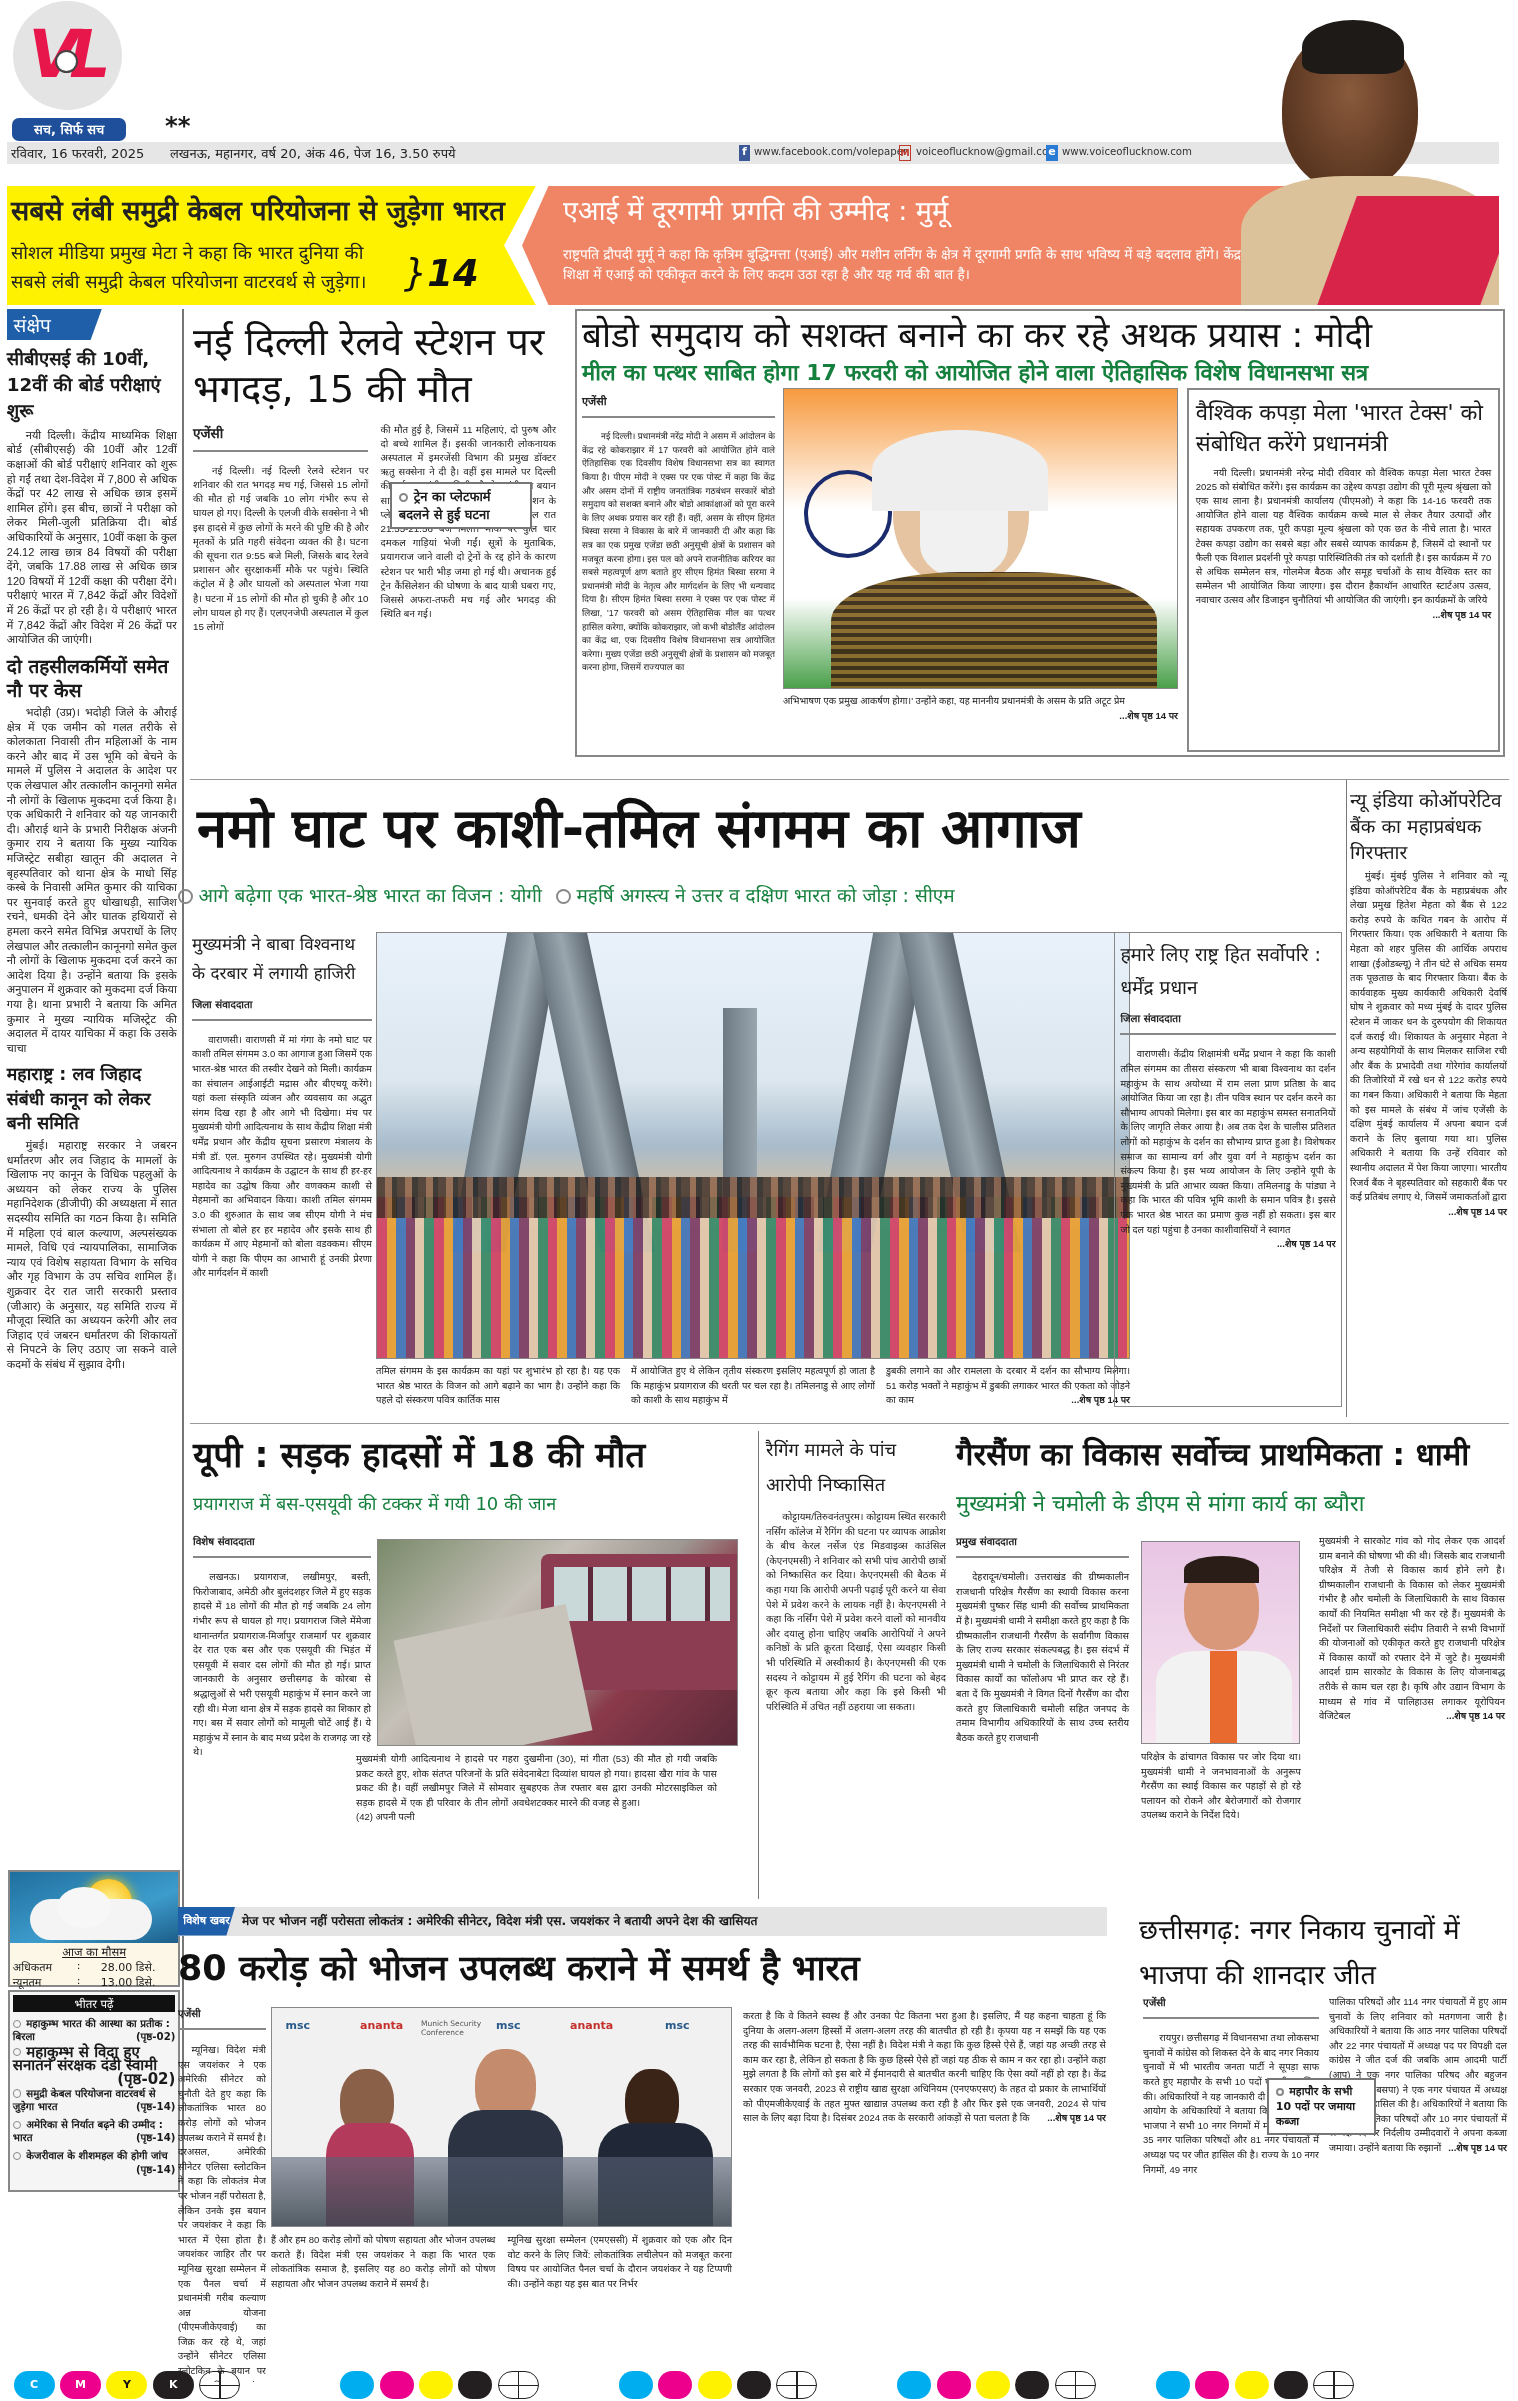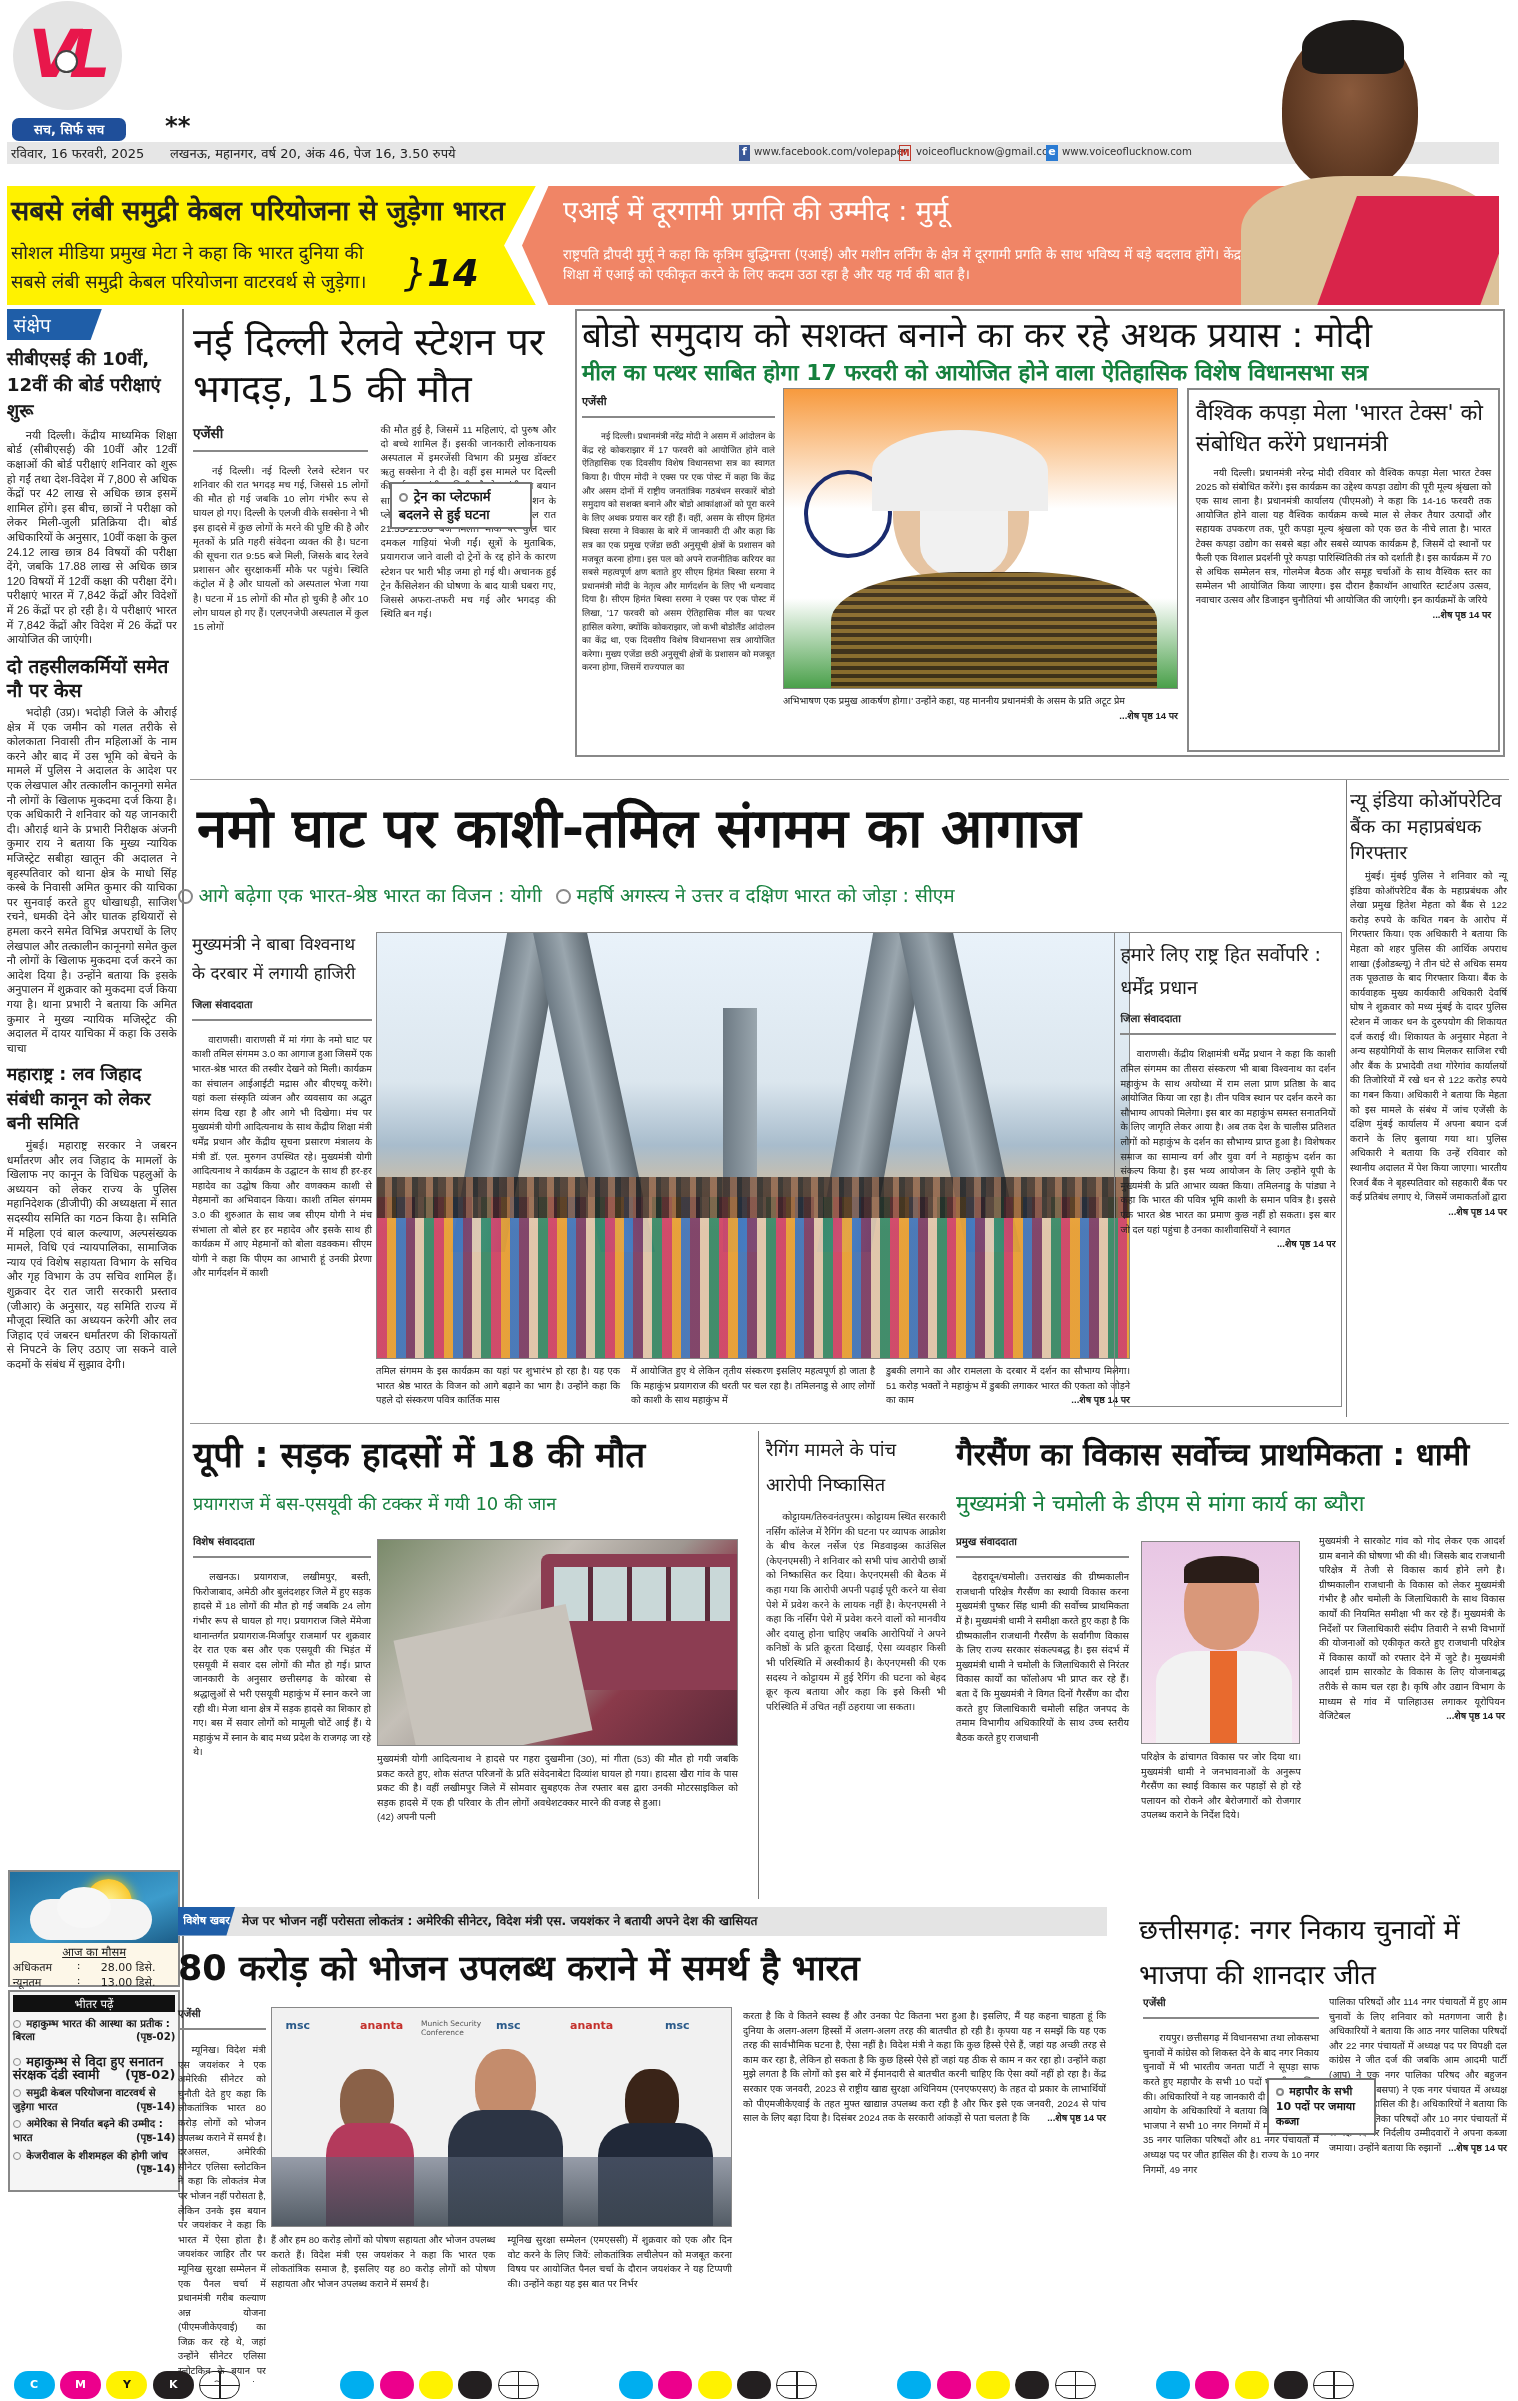--- a/index.html
+++ b/index.html
@@ -86,21 +86,21 @@
   <div style="display:flex;font-size:11px;padding:0 2.7px;">
       <span style="width:64px;">न्यूनतम</span>
       <span style="width:24px;">:</span>
       <span>13.00 डिसे.</span>
     </div>
 </div>
 
 <div class="abs box" style="left:8.1px;top:1990px;width:172px;height:202px;background:#f5f5f5;padding:2.7px;">
   <div style="background:#111;color:#fff;text-align:center;font-size:11.5px;padding:1.4px;">भीतर पढ़ें</div>
   <div style="font-size:10.2px;line-height:13.6px;margin-top:4.1px;font-weight:bold;"><span class="bullet" style="width:8.1px;height:8.1px;border-width:1.4px;"></span><span>महाकुम्भ भारत की आस्था का प्रतीक : बिरला</span> <span style="float:right;">(पृष्ठ-02)</span></div>
-  <div style="font-size:13px;line-height:13.6px;margin-top:11px;font-weight:bold;clear:both;"><span class="bullet" style="width:8.1px;height:8.1px;border-width:1.4px;"></span><span>महाकुम्भ से विदा हुए सनातन संरक्षक दंडी स्वामी</span> <span style="float:right;">(पृष्ठ-02)</span></div>
+  <div style="font-size:15px;line-height:13.6px;margin-top:2px;font-weight:bold;clear:both;"><span class="bullet" style="width:8.1px;height:8.1px;border-width:1.4px;"></span><span>महाकुम्भ से विदा हुए सनातन संरक्षक दंडी स्वामी</span> <span style="float:right;">(पृष्ठ-02)</span></div>
   <div style="font-size:10.2px;line-height:13.6px;margin-top:4.1px;font-weight:bold;clear:both;"><span class="bullet" style="width:8.1px;height:8.1px;border-width:1.4px;"></span><span>समुद्री केबल परियोजना वाटरवर्थ से जुड़ेगा भारत</span> <span style="float:right;">(पृष्ठ-14)</span></div>
   <div style="font-size:10.2px;line-height:13.6px;margin-top:4.1px;font-weight:bold;clear:both;"><span class="bullet" style="width:8.1px;height:8.1px;border-width:1.4px;"></span><span>अमेरिका से निर्यात बढ़ने की उम्मीद : भारत</span> <span style="float:right;">(पृष्ठ-14)</span></div>
   <div style="font-size:10.2px;line-height:13.6px;margin-top:4.1px;font-weight:bold;clear:both;"><span class="bullet" style="width:8.1px;height:8.1px;border-width:1.4px;"></span><span>केजरीवाल के शीशमहल की होगी जांच</span> <span style="float:right;">(पृष्ठ-14)</span></div>
 </div>
 
 <div class="abs" style="left:193px;top:319px;width:363px;">
   <div class="hl" style="font-size:38px;line-height:47px;color:#111;">नई दिल्ली रेलवे स्टेशन पर भगदड़, 15 की मौत</div>
   <div style="display:flex;gap:12.2px;margin-top:9.5px;">
     <div style="width:176px;">
       <div class="byline">एजेंसी</div>
@@ -173,21 +173,21 @@
 <div class="abs hl grey" style="left:193px;top:1489px;font-size:18px;line-height:30px;white-space:nowrap;">प्रयागराज में बस-एसयूवी की टक्कर में गयी 10 की जान</div>
 <div class="abs" style="left:193px;top:1534px;width:178px;">
   <div class="byline" style="font-size:10.2px;">विशेष संवाददाता</div>
   <div class="txt" style="font-size:9.5px;line-height:14.6px;text-indent:16.3px;">लखनऊ। प्रयागराज, लखीमपुर, बस्ती, फिरोजाबाद, अमेठी और बुलंदशहर जिले में हुए सड़क हादसे में 18 लोगों की मौत हो गई जबकि 24 लोग गंभीर रूप से घायल हो गए। प्रयागराज जिले मेंमेजा थानान्तर्गत प्रयागराज-मिर्जापुर राजमार्ग पर शुक्रवार देर रात एक बस और एक एसयूवी की भिड़ंत में एसयूवी में सवार दस लोगों की मौत हो गई। प्राप्त जानकारी के अनुसार छत्तीसगढ़ के कोरबा से श्रद्धालुओं से भरी एसयूवी महाकुंभ में स्नान करने जा रही थी। मेजा थाना क्षेत्र में सड़क हादसे का शिकार हो गए। बस में सवार लोगों को मामूली चोटें आई हैं। ये महाकुंभ में स्नान के बाद मध्य प्रदेश के राजगढ़ जा रहे थे।</div>
 </div>
 <div class="abs photo" style="left:377px;top:1539px;width:361px;height:207px;background:linear-gradient(135deg,#7a8a6a 0%,#c5c0b8 35%,#9e9690 55%,#8a3a4a 70%,#5c2a3a 100%);">
   <div class="abs" style="left:163px;top:13.6px;width:203px;height:136px;background:#8c3d52;border-radius:8.1px;"></div>
   <div class="abs" style="left:176px;top:27px;width:176px;height:54px;background:repeating-linear-gradient(90deg,#c9d8d8 0 34px,#5c2a3a 34px 39px);"></div>
   <div class="abs" style="left:27px;top:81px;width:176px;height:129px;background:#c8c3bb;transform:rotate(-12deg);"></div>
 </div>
-<div class="abs" style="left:377px;top:1752px;width:361px;display:flex;gap:0;justify-content:flex-end;">
+<div class="abs" style="left:356px;top:1752px;width:361px;display:flex;gap:0;justify-content:flex-end;">
   <div class="txt" style="flex:1;font-size:9.5px;line-height:14.6px;">मुख्यमंत्री योगी आदित्यनाथ ने हादसे पर गहरा दुख प्रकट करते हुए, शोक संतप्त परिजनों के प्रति संवेदना प्रकट की है। वहीं लखीमपुर जिले में सोमवार सुबह सड़क हादसे में एक ही परिवार के तीन लोगों अवधेश (42) अपनी पत्नी</div>
   <div class="txt" style="flex:1;font-size:9.5px;line-height:14.6px;">मीना (30), मां गीता (53) की मौत हो गयी जबकि बेटा दिव्यांश घायल हो गया। हादसा खैरा गांव के पास एक तेज रफ्तार बस द्वारा उनकी मोटरसाइकिल को टक्कर मारने की वजह से हुआ।</div>
 </div>
 
 <div class="abs" style="left:766px;top:1432px;width:180px;">
   <div class="hl" style="font-size:18.3px;line-height:35px;">रैगिंग मामले के पांच आरोपी निष्कासित</div>
   <div class="txt" style="font-size:9.8px;line-height:14.6px;margin-top:8.1px;text-indent:16.3px;">कोट्टायम/तिरुवनंतपुरम। कोट्टायम स्थित सरकारी नर्सिंग कॉलेज में रैगिंग की घटना पर व्यापक आक्रोश के बीच केरल नर्सेज एंड मिडवाइव्स काउंसिल (केएनएमसी) ने शनिवार को सभी पांच आरोपी छात्रों को निष्कासित कर दिया। केएनएमसी की बैठक में कहा गया कि आरोपी अपनी पढ़ाई पूरी करने या सेवा पेशे में प्रवेश करने के लायक नहीं है। केएनएमसी ने कहा कि नर्सिंग पेशे में प्रवेश करने वालों को मानवीय और दयालु होना चाहिए जबकि आरोपियों ने अपने कनिष्ठों के प्रति क्रूरता दिखाई, ऐसा व्यवहार किसी भी परिस्थिति में अस्वीकार्य है। केएनएमसी की एक सदस्य ने कोट्टायम में हुई रैगिंग की घटना को बेहद क्रूर कृत्य बताया और कहा कि इसे किसी भी परिस्थिति में उचित नहीं ठहराया जा सकता।</div>
 </div>
 
 <div class="abs hl" style="left:956px;top:1432px;font-size:31px;font-weight:900;line-height:45px;white-space:nowrap;color:#111;">गैरसैंण का विकास सर्वोच्च प्राथमिकता : धामी</div>

